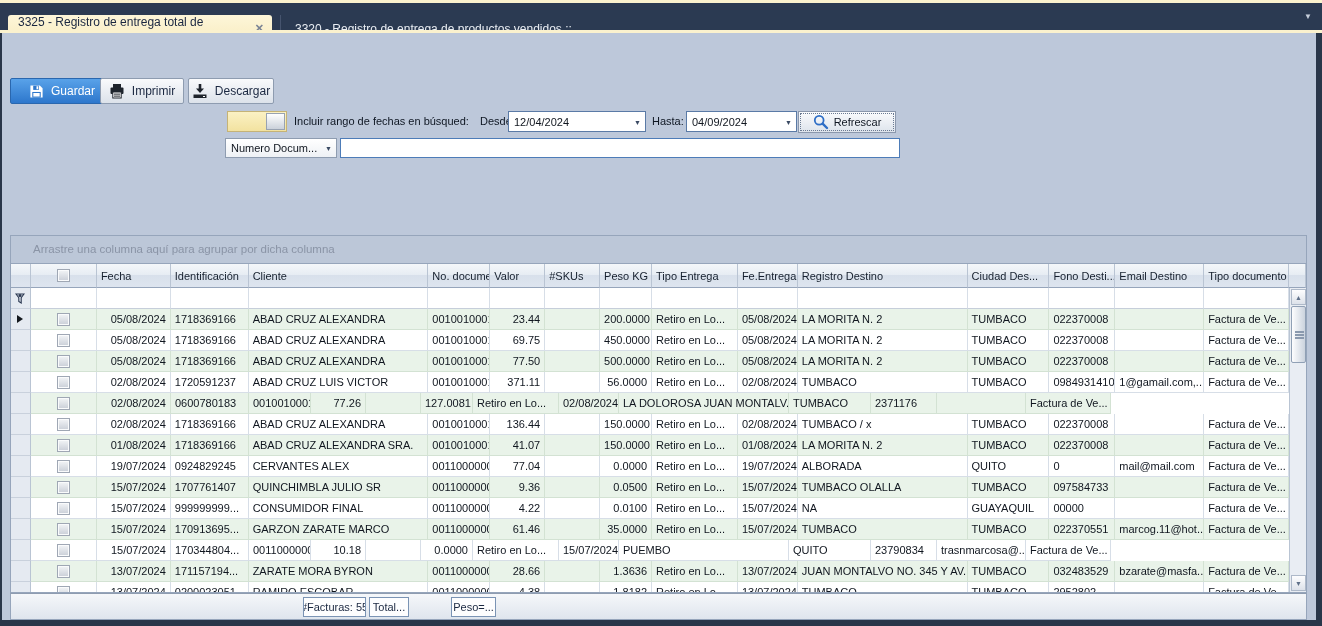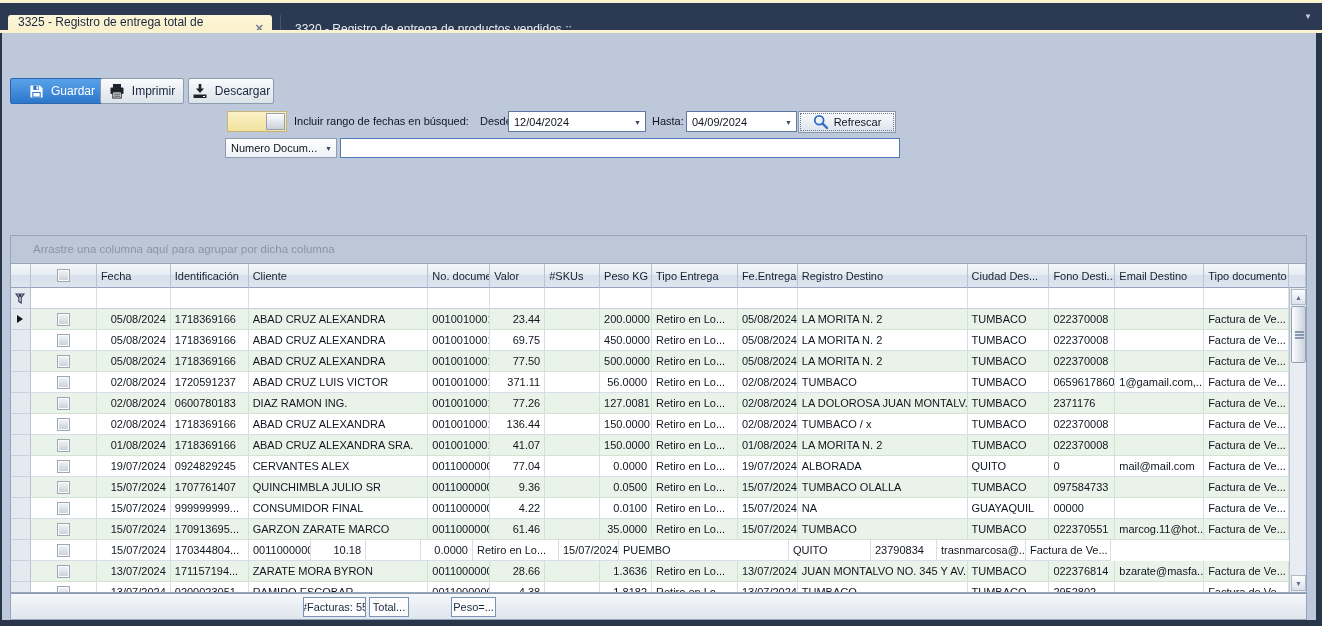--- a/index.html
+++ b/index.html
@@ -287,32 +287,31 @@
           <div class="cell" style="width: 78px;">1720591237</div>
           <div class="cell" style="width: 180px;">ABAD CRUZ LUIS VICTOR</div>
           <div class="cell" style="width: 62px;">00100100015...</div>
           <div class="cell r" style="width: 55px;">371.11</div>
           <div class="cell r" style="width: 55px;"></div>
           <div class="cell r" style="width: 52px;">56.0000</div>
           <div class="cell" style="width: 86px;">Retiro en Lo...</div>
           <div class="cell" style="width: 60px;">02/08/2024</div>
           <div class="cell" style="width: 170px;">TUMBACO</div>
           <div class="cell" style="width: 82px;">TUMBACO</div>
-          <div class="cell" style="width: 66px;">0659617860</div>
+          <div class="cell" style="width: 66px;">0984931410</div>
           <div class="cell" style="width: 89px;">1@gamail.com,...</div>
           <div class="cell" style="width: 85px;">Factura de Ve...</div>
         </div>
         <div class="drow green">
           <div class="ind" style="width: 20px;"></div>
           <div class="cell cbcell" style="width: 66px;">
             <div class="checkbox"></div>
           </div>
           <div class="cell r" style="width: 74px;">02/08/2024</div>
           <div class="cell" style="width: 78px;">0600780183</div>
-          <div class="cell" style="width: 180px;">DIAZ RAMON ING.</div>
           <div class="cell" style="width: 62px;">00100100015...</div>
           <div class="cell r" style="width: 55px;">77.26</div>
           <div class="cell r" style="width: 55px;"></div>
           <div class="cell r" style="width: 52px;">127.0081</div>
           <div class="cell" style="width: 86px;">Retiro en Lo...</div>
           <div class="cell" style="width: 60px;">02/08/2024</div>
           <div class="cell" style="width: 170px;">LA DOLOROSA JUAN MONTALV...</div>
           <div class="cell" style="width: 82px;">TUMBACO</div>
           <div class="cell" style="width: 66px;">2371176</div>
           <div class="cell" style="width: 89px;"></div>
@@ -466,21 +465,21 @@
           <div class="cell" style="width: 78px;">171157194...</div>
           <div class="cell" style="width: 180px;">ZARATE MORA BYRON</div>
           <div class="cell" style="width: 62px;">00110000003...</div>
           <div class="cell r" style="width: 55px;">28.66</div>
           <div class="cell r" style="width: 55px;"></div>
           <div class="cell r" style="width: 52px;">1.3636</div>
           <div class="cell" style="width: 86px;">Retiro en Lo...</div>
           <div class="cell" style="width: 60px;">13/07/2024</div>
           <div class="cell" style="width: 170px;">JUAN MONTALVO NO. 345 Y AV...</div>
           <div class="cell" style="width: 82px;">TUMBACO</div>
-          <div class="cell" style="width: 66px;">022376814</div>
+          <div class="cell" style="width: 66px;">032483529</div>
           <div class="cell" style="width: 89px;">bzarate@masfa...</div>
           <div class="cell" style="width: 85px;">Factura de Ve...</div>
         </div>
         <div class="drow">
           <div class="ind" style="width: 20px;"></div>
           <div class="cell cbcell" style="width: 66px;">
             <div class="checkbox"></div>
           </div>
           <div class="cell r" style="width: 74px;">13/07/2024</div>
           <div class="cell" style="width: 78px;">0200023051</div>

